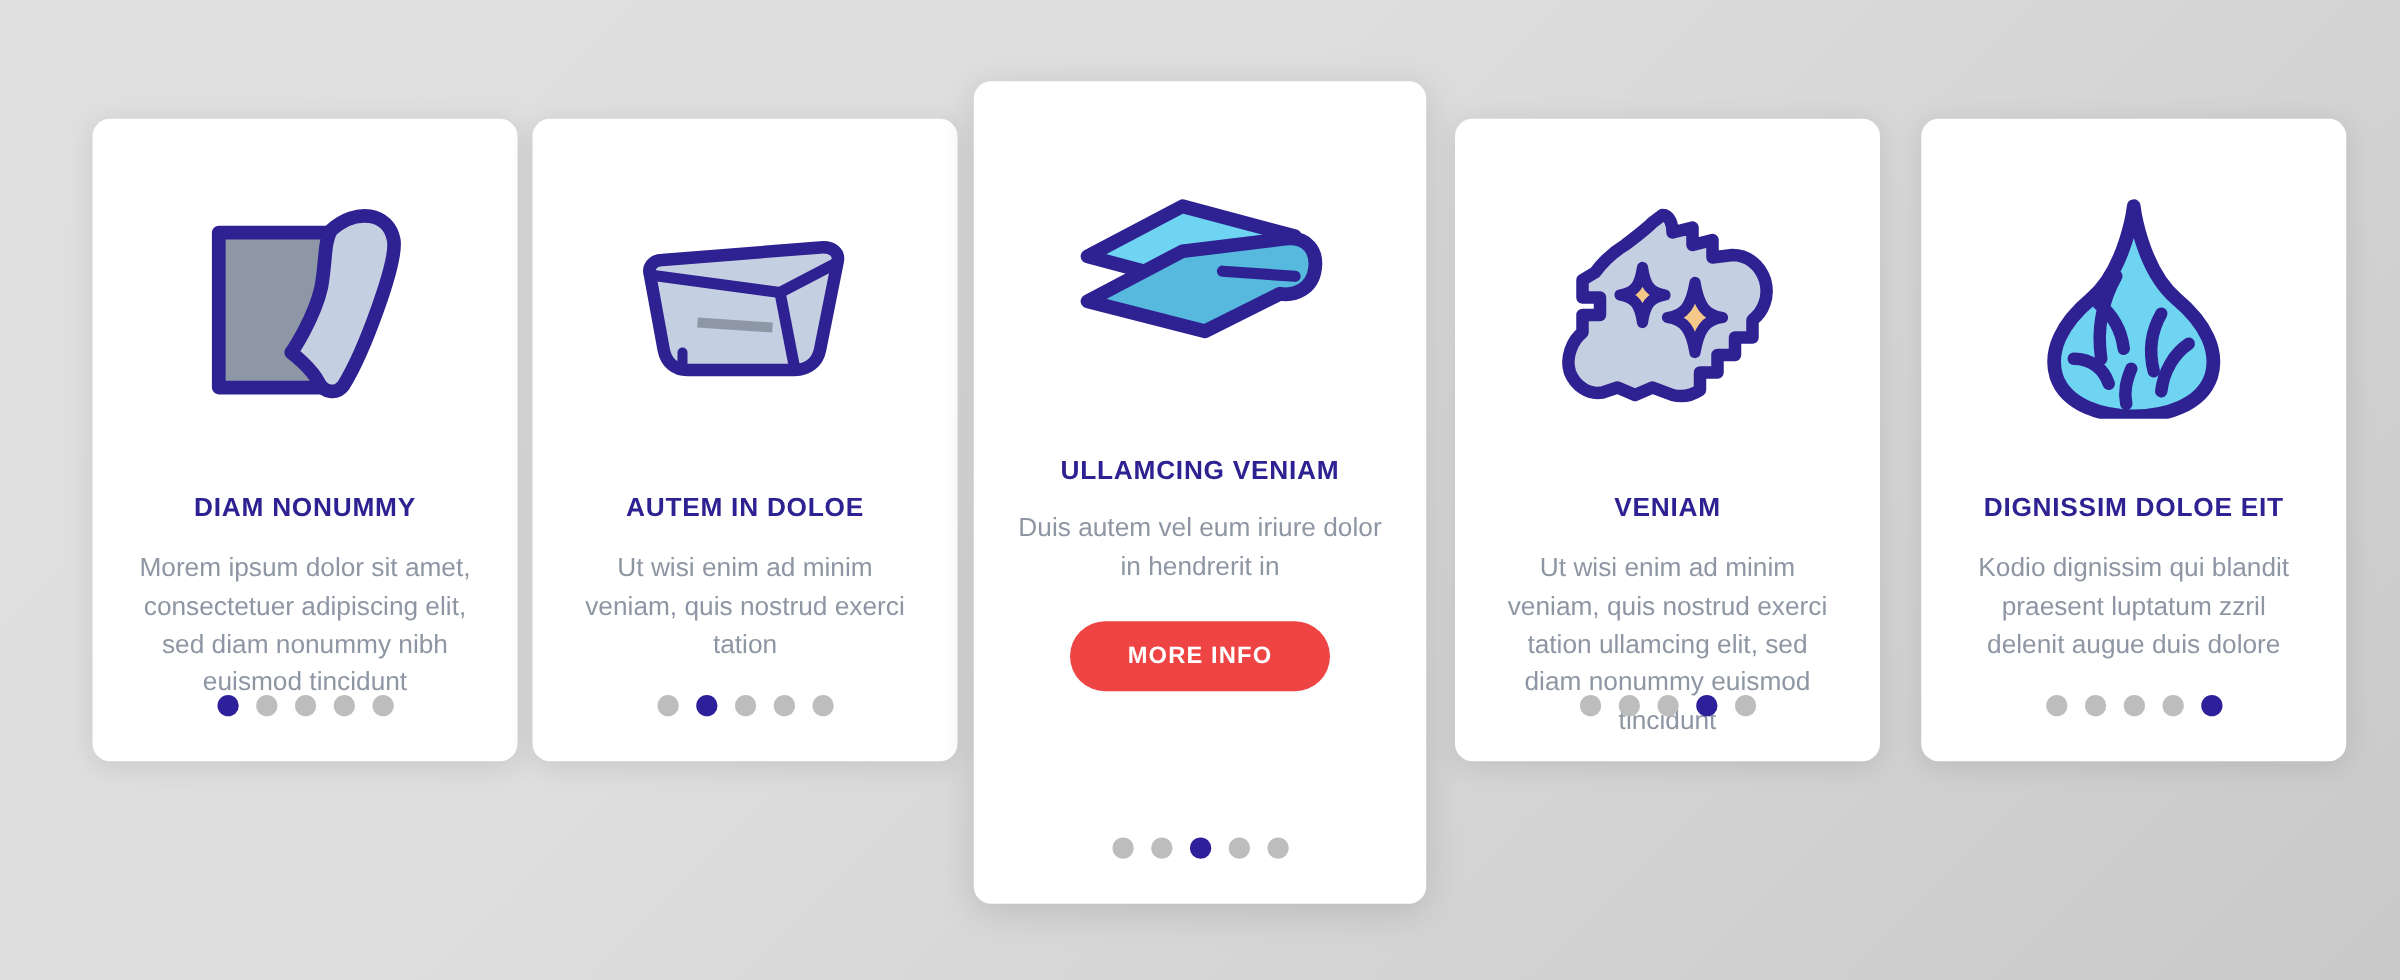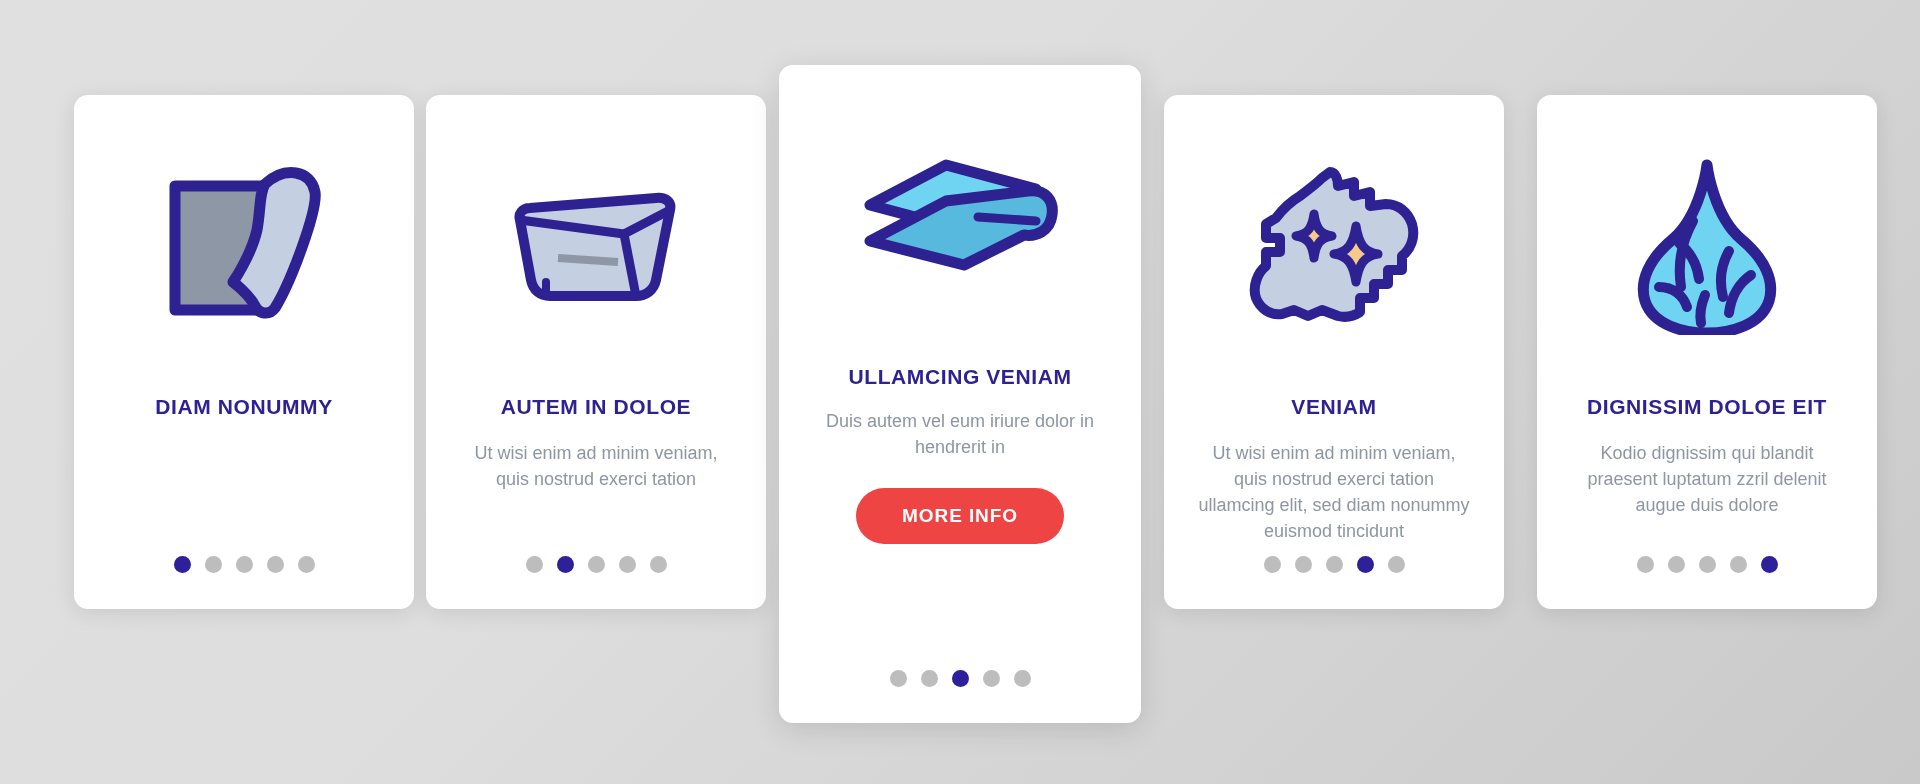--- a/index.html
+++ b/index.html
@@ -59,21 +59,21 @@
     font-weight: bold;
     font-size: 21px;
     letter-spacing: 0.6px;
     text-align: center;
     margin: 0;
     padding: 0 14px;
     line-height: 1.1;
   }
   .card-body {
     color: #8e96a3;
-    font-size: 18px;
+    font-size: 21px;
     line-height: 1.45;
     text-align: center;
     margin: 0;
     padding: 22px 34px 0 34px;
     max-width: 300px;
   }
   .card-center .card-body { padding-top: 20px; }
 
   .cta-wrap {
     width: 100%;
@@ -118,20 +118,21 @@
 <div id="stage">
 
   <div class="card card-side" id="card-1">
     <div class="icon-wrap">
       <svg width="170" height="175" viewBox="0 0 170 175">
         <path d="M16 28 L108 28 L108 152 L16 152 Z" fill="#8d97a6" stroke="#2e2191" stroke-width="11" stroke-linejoin="round"></path>
         <path d="M106 26 C126 8 152 12 156 34 C159 52 132 124 116 150 C110 158 100 156 96 148 C90 136 74 124 74 124 C74 124 92 98 98 72 C102 50 100 36 106 26 Z" fill="#c5cfe2" stroke="#2e2191" stroke-width="11" stroke-linejoin="round"></path>
       </svg>
     </div>
     <div class="card-title">DIAM NONUMMY</div>
+    <div class="card-body">Morem ipsum dolor sit amet, consectetuer adipiscing elit, sed diam nonummy nibh euismod tincidunt</div>
     <div class="dots">
       <span class="dot active"></span>
       <span class="dot"></span>
       <span class="dot"></span>
       <span class="dot"></span>
       <span class="dot"></span>
     </div>
   </div>
 
   <div class="card card-side" id="card-2">

